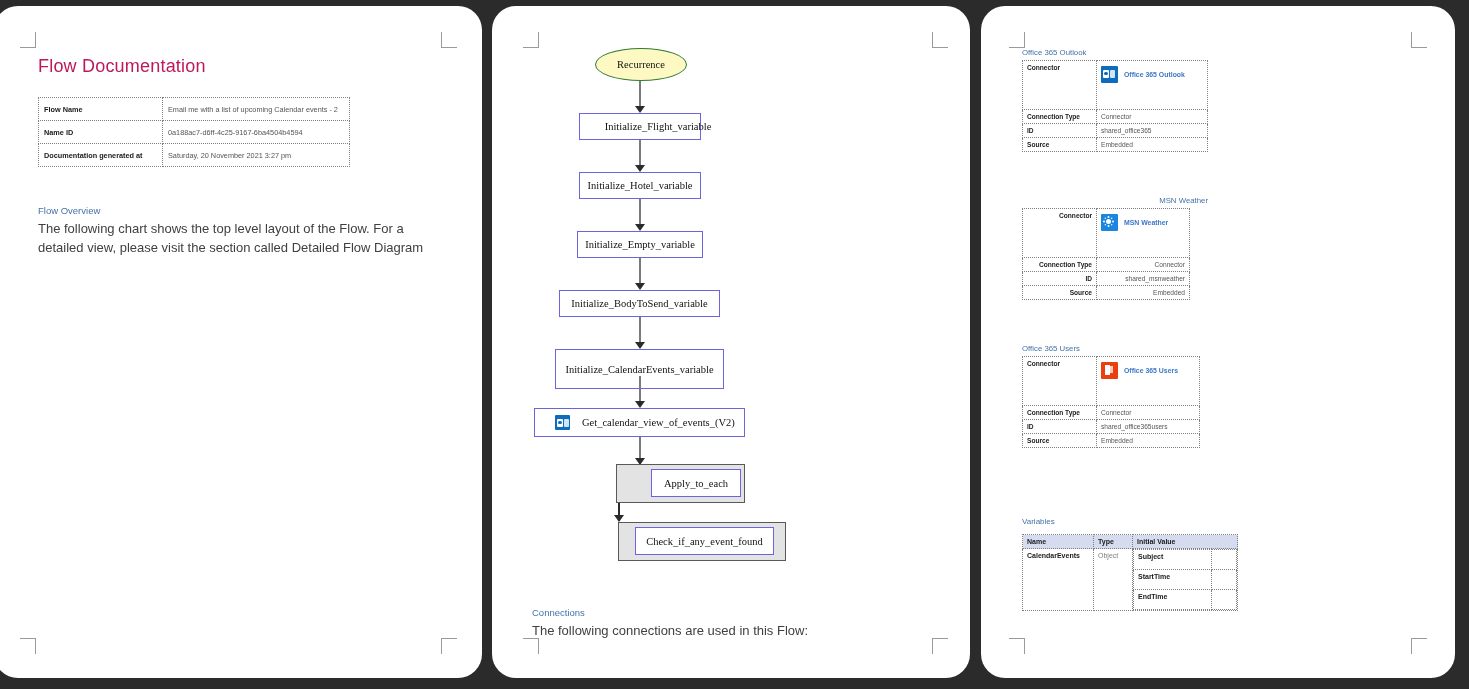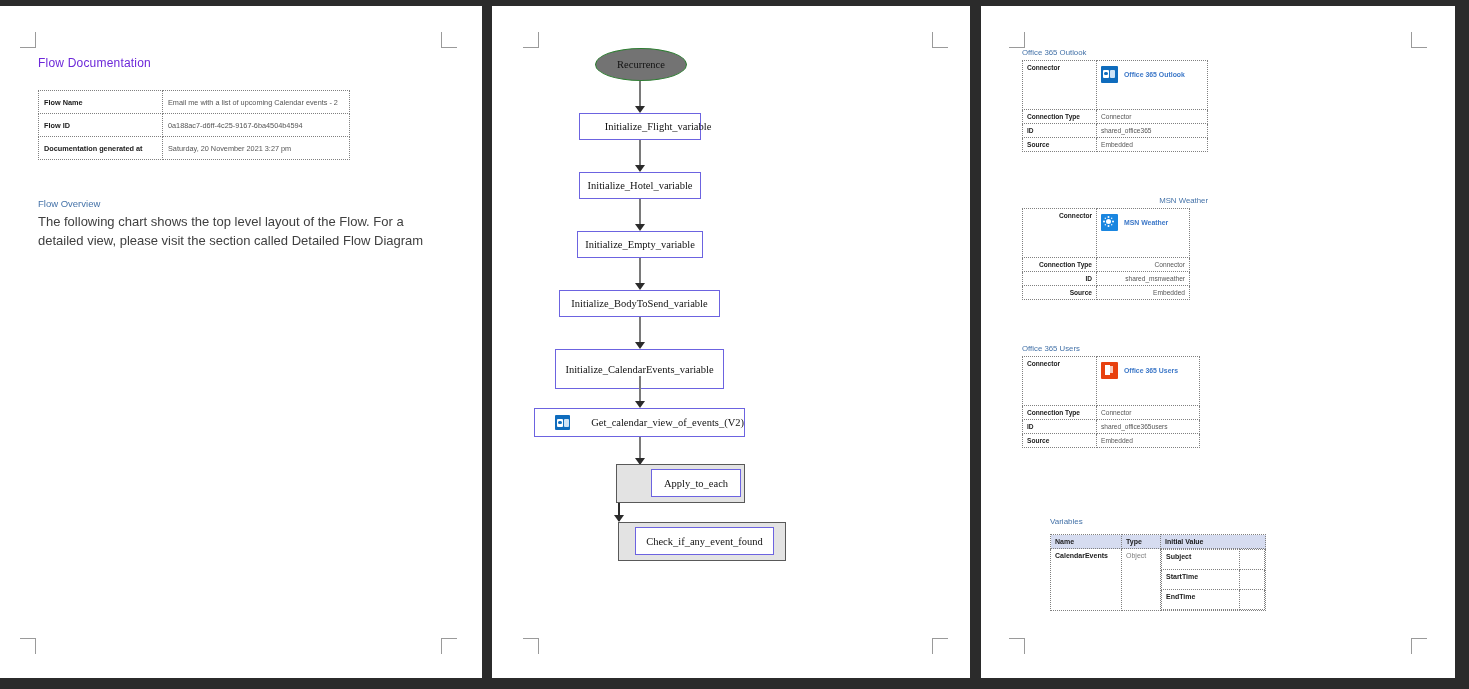--- a/index.html
+++ b/index.html
@@ -11,38 +11,39 @@
   }
   .pages{position:absolute;inset:0;}
 
   .page{
     position:absolute;
     top:6px;
     height:672px;
     background:#ffffff;
     box-sizing:border-box;
     overflow:hidden;
+    border-radius:24px;
   }
   #page1{left:-6px;width:488px;}
   #page2{left:492px;width:478px;}
   #page3{left:981px;width:474px;}
 
   
   .cmark{position:absolute;width:16px;height:16px;}
   .cmark::before,.cmark::after{content:"";position:absolute;background:#9a9a9a;}
   .cmark::before{width:16px;height:1px;}
   .cmark::after{width:1px;height:16px;}
   .cmark.tl::before{top:15px;left:0;} .cmark.tl::after{top:0;left:15px;}
   .cmark.tr::before{top:15px;left:0;} .cmark.tr::after{top:0;left:0;}
   .cmark.bl::before{top:0;left:0;}    .cmark.bl::after{top:0;left:15px;}
   .cmark.br::before{top:0;left:0;}    .cmark.br::after{top:0;left:0;}
 
   
   .h1{
-    color:#6d28d9;font-size:12px;font-weight:400;letter-spacing:.2px;
+    color:#be185d;font-size:18px;font-weight:400;letter-spacing:.2px;
   }
   .h2{
     color:#4472a8;font-size:9.5px;font-weight:400;
   }
   .body-text{color:#404040;font-size:13px;line-height:1.45;}
 
   
   #page1 .content{position:absolute;left:44px;top:50px;width:400px;}
   .info-table{border-collapse:collapse;width:312px;margin-top:20px;table-layout:fixed;}
   .info-table td{
@@ -56,24 +57,24 @@
 
   
   #page2 .flow{position:absolute;left:0;top:0;width:478px;height:600px;}
   .node{
     position:absolute;box-sizing:border-box;
     border:1.2px solid #6c63e0;background:#ffffff;
     font-family:"Liberation Serif", serif;font-size:10.5px;color:#111;
     display:flex;align-items:center;justify-content:center;
     white-space:nowrap;
   }
-  .node.with-icon{justify-content:space-between;padding-left:20px;gap:0;}
+  .node.with-icon{justify-content:flex-start;padding-left:20px;gap:12px;}
   .oval{
     position:absolute;box-sizing:border-box;
-    border:1.2px solid #2e7d32;background:#737373;border-radius:50%;
+    border:1.2px solid #2e7d32;background:#fef9c3;border-radius:50%;
     font-family:"Liberation Serif", serif;font-size:10.5px;color:#111;
     display:flex;align-items:center;justify-content:center;
   }
   .scope{
     position:absolute;box-sizing:border-box;
     border:1.4px solid #595959;background:#e3e3e3;
   }
   .edge{position:absolute;width:2.4px;background:#7a7a7a;}
   .arrow{
     position:absolute;width:0;height:0;
@@ -126,21 +127,21 @@
   .conn-table td{
     border:1px dotted #808080;font-size:6.6px;padding:3px 4px;color:#555;
     vertical-align:top;
   }
   .conn-table td.k{width:65px;font-weight:bold;color:#1a1a1a;}
   .conn-table tr.logo td{height:42px;vertical-align:top;}
   .conn-logo{display:flex;align-items:center;gap:6px;padding-top:2px;}
   .conn-logo .lbl{color:#3d78c8;font-size:6.9px;font-weight:bold;}
   .conn-logo .ico{width:17px;height:17px;}
 
-  #vars{position:absolute;left:1022px;top:517px;width:220px;margin-left:28px;}
+  #vars{position:absolute;left:1022px;top:517px;width:220px;}
   .var-cap{color:#4472a8;font-size:8px;margin-bottom:8px;}
   .var-table{border-collapse:collapse;table-layout:fixed;width:188px;}
   .var-table th,.var-table td{
     border:1px dotted #808080;font-size:7px;padding:3px 4px;
     text-align:left;color:#1a1a1a;font-weight:normal;vertical-align:top;
   }
   .var-table th{background:#d6dcf0;font-weight:bold;}
   .var-table td.type{color:#808080;}
   .var-table td.nested{padding:0;border:1px dotted #808080;}
   .nested-table{border-collapse:collapse;width:100%;table-layout:fixed;}
@@ -165,21 +166,21 @@
     <div class="content">
       <div class="h1">Flow Documentation</div>
 
       <table class="info-table">
         <tbody>
           <tr>
             <td class="k">Flow Name</td>
             <td class="v">Email me with a list of upcoming Calendar events - 2</td>
           </tr>
           <tr>
-            <td class="k">Flow ID</td>
+            <td class="k">Name ID</td>
             <td class="v">0a188ac7-d6ff-4c25-9167-6ba4504b4594</td>
           </tr>
           <tr>
             <td class="k">Documentation generated at</td>
             <td class="v">Saturday, 20 November 2021 3:27 pm</td>
           </tr>
         </tbody>
       </table>
 
       <div class="ov">
@@ -233,20 +234,24 @@
       <div class="scope" style="left:124px;top:458px;width:129px;height:39px;"></div>
       <div class="node" style="left:159px;top:463px;width:90px;height:28px;">Apply_to_each</div>
 
       <div class="edge" style="left:126px;top:497px;height:18px;background:#2b2b2b;"></div>
       <div class="arrow" style="left:122px;top:509px;"></div>
 
       <div class="scope" style="left:126px;top:516px;width:168px;height:39px;"></div>
       <div class="node" style="left:143px;top:521px;width:139px;height:28px;">Check_if_any_event_found</div>
     </div>
 
+    <div class="conn-wrap">
+      <div class="h2">Connections</div>
+      <p class="body-text">The following connections are used in this Flow:</p>
+    </div>
   </div>
 
   <div class="page" id="page3">
     <div class="cmark tl" style="left:28px;top:26px;"></div>
     <div class="cmark tr" style="left:430px;top:26px;"></div>
     <div class="cmark bl" style="left:28px;top:632px;"></div>
     <div class="cmark br" style="left:430px;top:632px;"></div>
 
     <div class="conn-block" style="left:41px;top:42px;">
       <div class="conn-cap">Office 365 Outlook</div>

